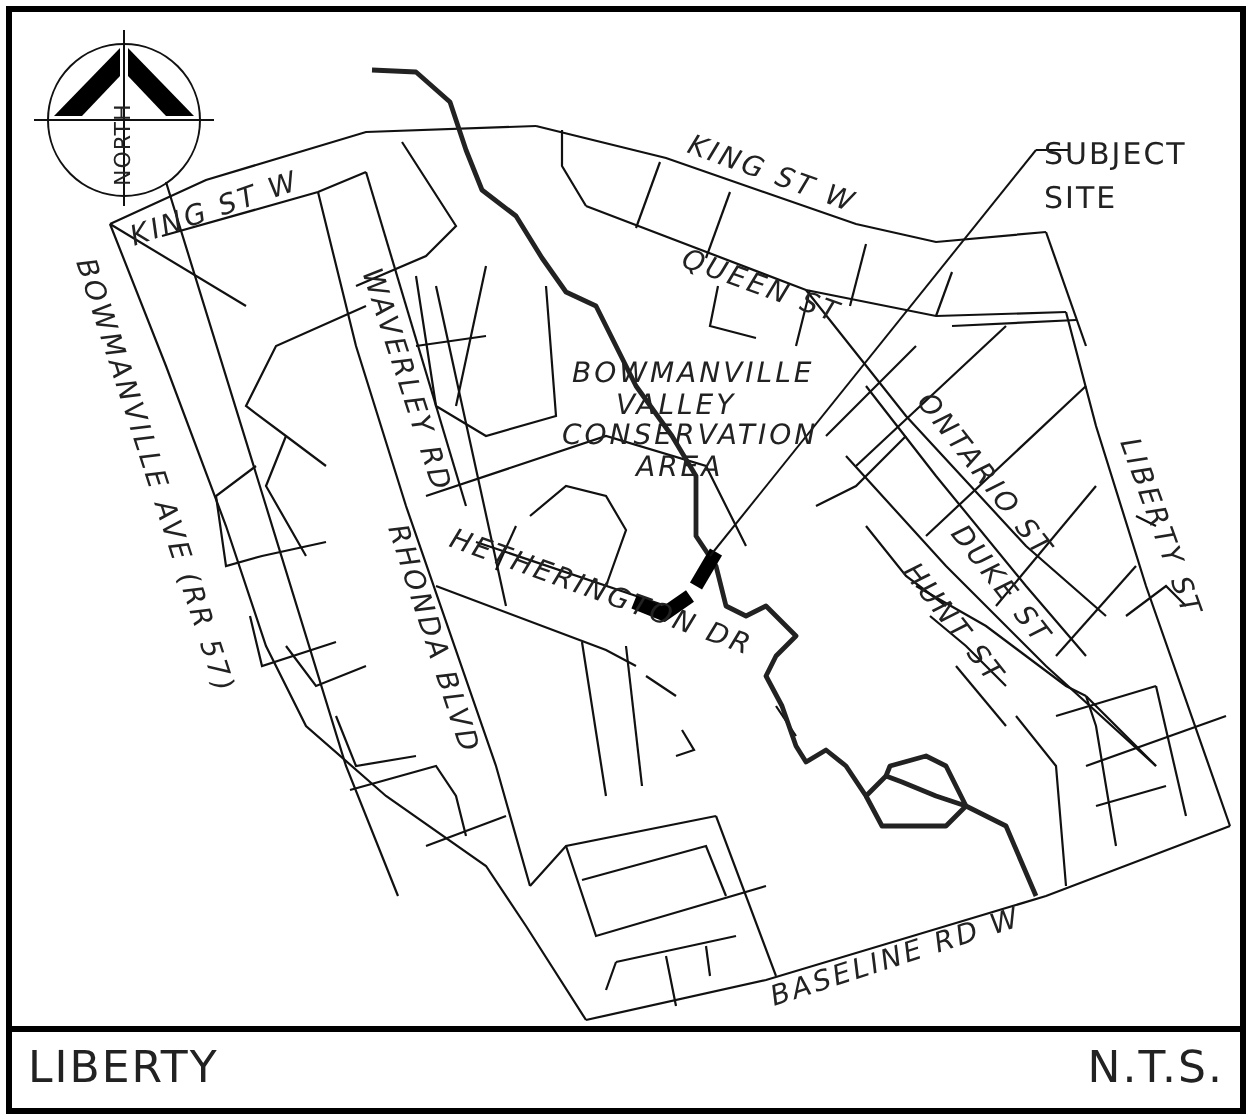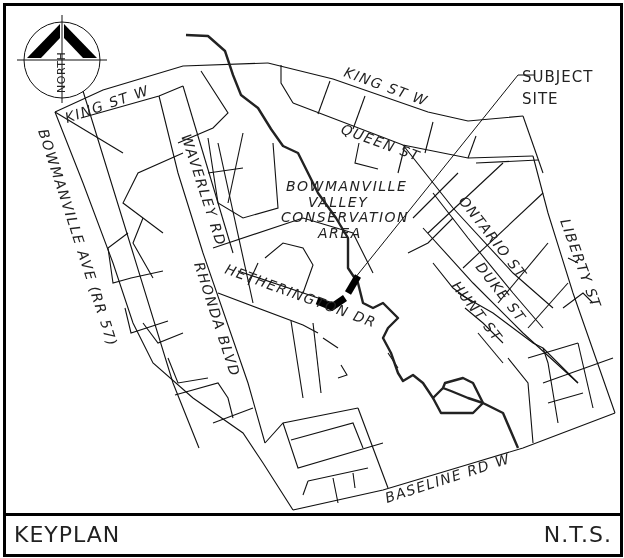--- a/index.html
+++ b/index.html
@@ -157,16 +157,16 @@
       </g>
 
       <g>
         <text class="callout" x="519" y="79">SUBJECT</text>
         <text class="callout" x="519" y="101">SITE</text>
       </g>
     </svg>
   </div>
 
   <div class="footer">
-    <span class="footer-title">KEYPLAN</span>
+    <span class="footer-title">LIBERTY</span>
     <span class="footer-scale">N.T.S.</span>
   </div>
 </div>
 
 </body></html>

